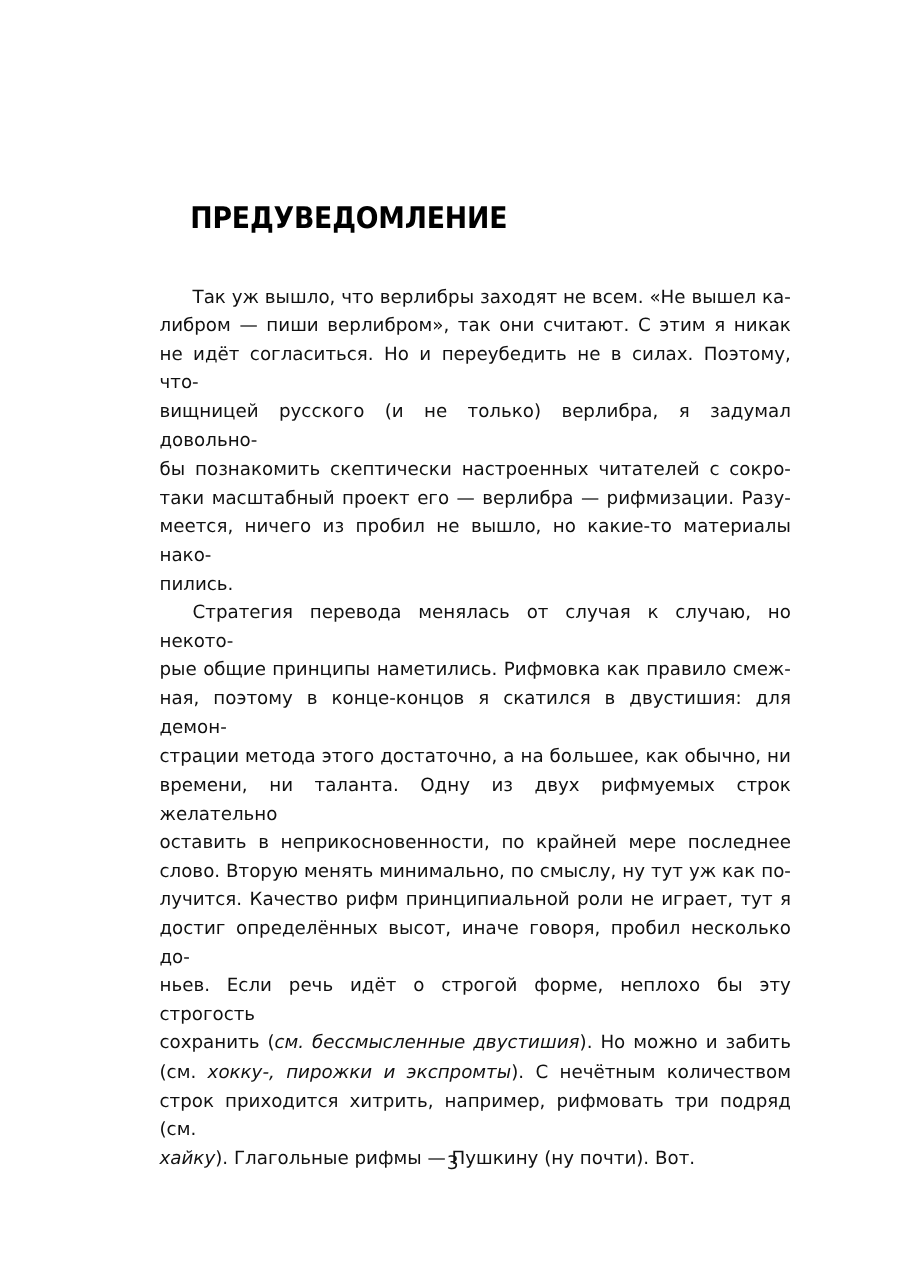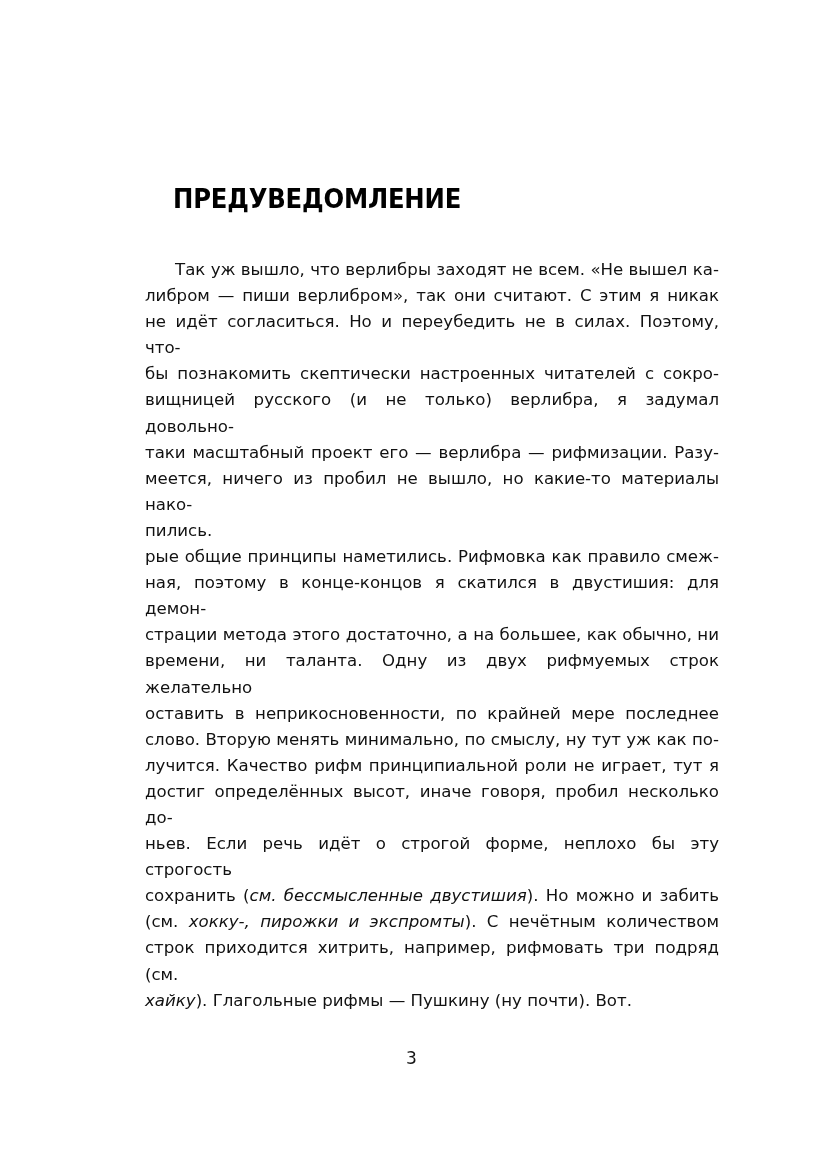--- a/index.html
+++ b/index.html
@@ -107,28 +107,29 @@
   <div class="content">
 
     <h1 class="chapter-heading">ПРЕДУВЕДОМЛЕНИЕ</h1>
 
     <div class="body-copy">
 
       <p class="para">
         <span class="line indent">Так уж вышло, что верлибры заходят не всем. «Не вышел ка-</span>
         <span class="line">либром — пиши верлибром», так они считают. С этим я никак</span>
         <span class="line">не идёт согласиться. Но и переубедить не в силах. Поэтому, что-</span>
+        <span class="line">вищницей русского (и не только) верлибра, я задумал довольно-</span>
         <span class="line">бы познакомить скептически настроенных читателей с сокро-</span>
-        <span class="line">вищницей русского (и не только) верлибра, я задумал довольно-</span>
         <span class="line">таки масштабный проект его — верлибра — рифмизации. Разу-</span>
         <span class="line">меется, ничего из пробил не вышло, но какие-то материалы нако-</span>
         <span class="line last">пились.</span>
       </p>
 
       <p class="para">
+        <span class="line indent">Стратегия перевода менялась от случая к случаю, но некото-</span>
         <span class="line">рые общие принципы наметились. Рифмовка как правило смеж-</span>
         <span class="line">ная, поэтому в конце-концов я скатился в двустишия: для демон-</span>
         <span class="line">страции метода этого достаточно, а на большее, как обычно, ни</span>
         <span class="line">времени, ни таланта. Одну из двух рифмуемых строк желательно</span>
         <span class="line">оставить в неприкосновенности, по крайней мере последнее</span>
         <span class="line">слово. Вторую менять минимально, по смыслу, ну тут уж как по-</span>
         <span class="line">лучится. Качество рифм принципиальной роли не играет, тут я</span>
         <span class="line">достиг определённых высот, иначе говоря, пробил несколько до-</span>
         <span class="line">ньев. Если речь идёт о строгой форме, неплохо бы эту строгость</span>
         <span class="line">сохранить (<em class="ital">см. бессмысленные двустишия</em>). Но можно и забить</span>

